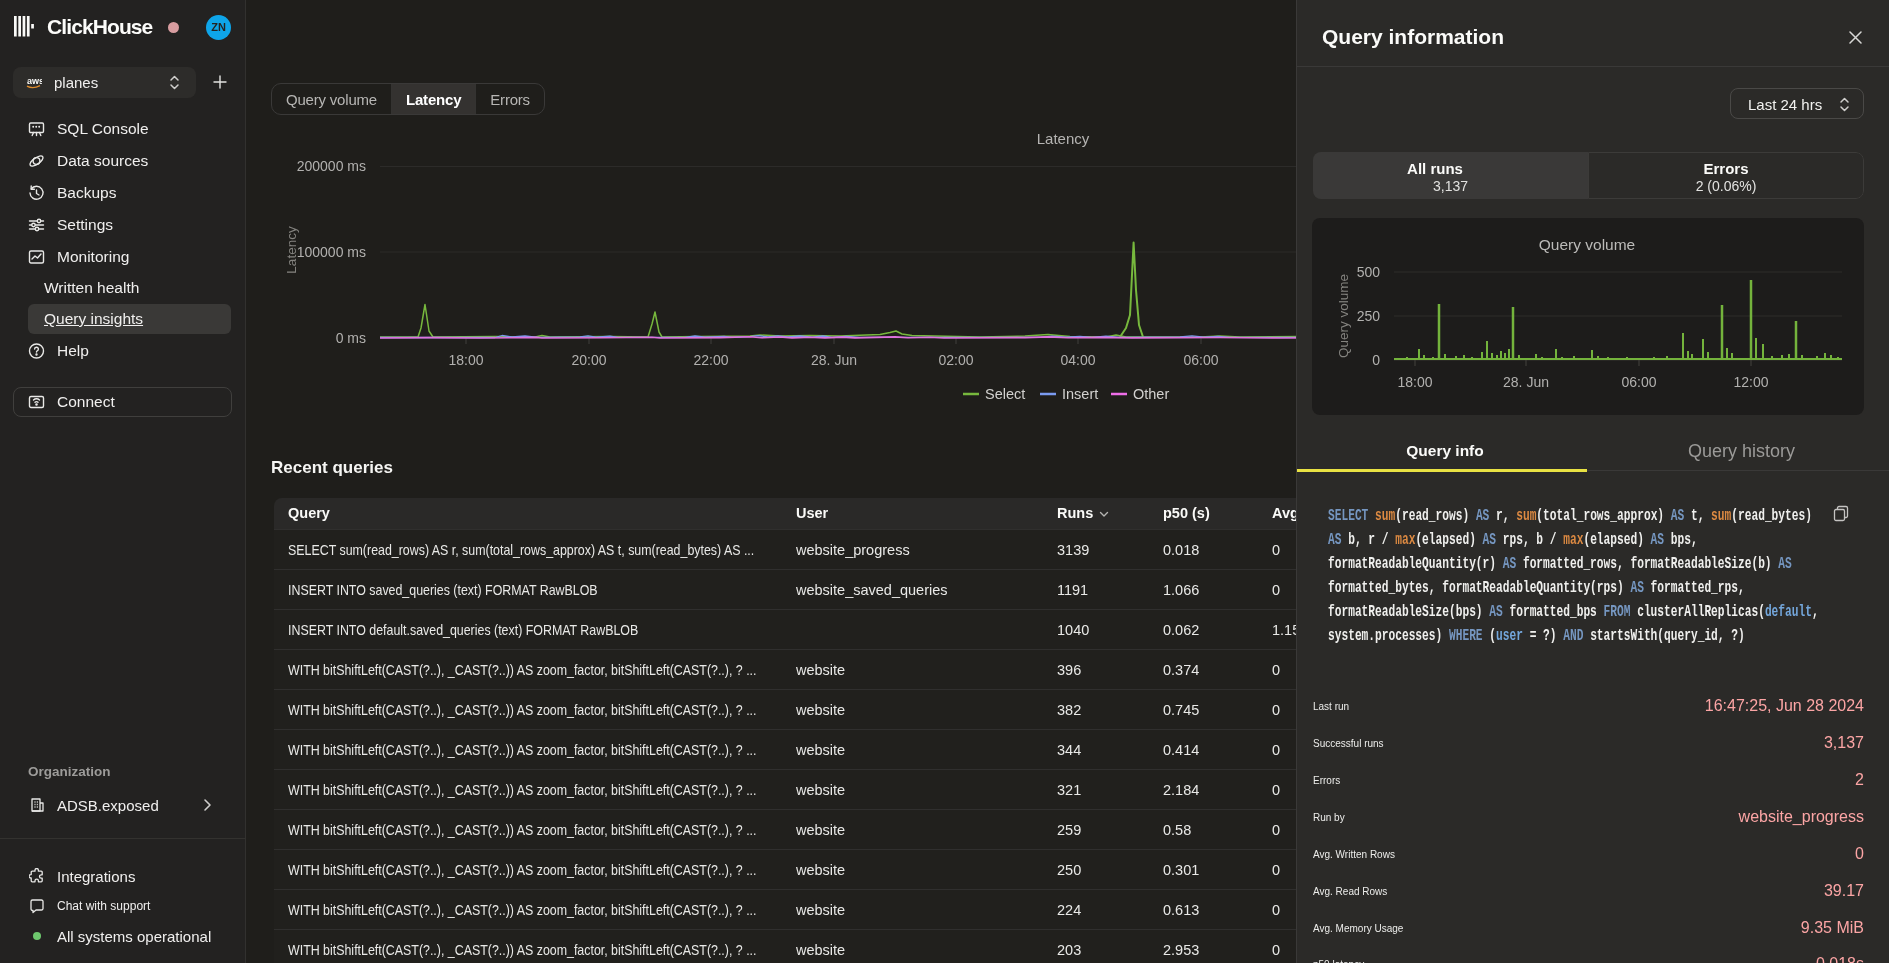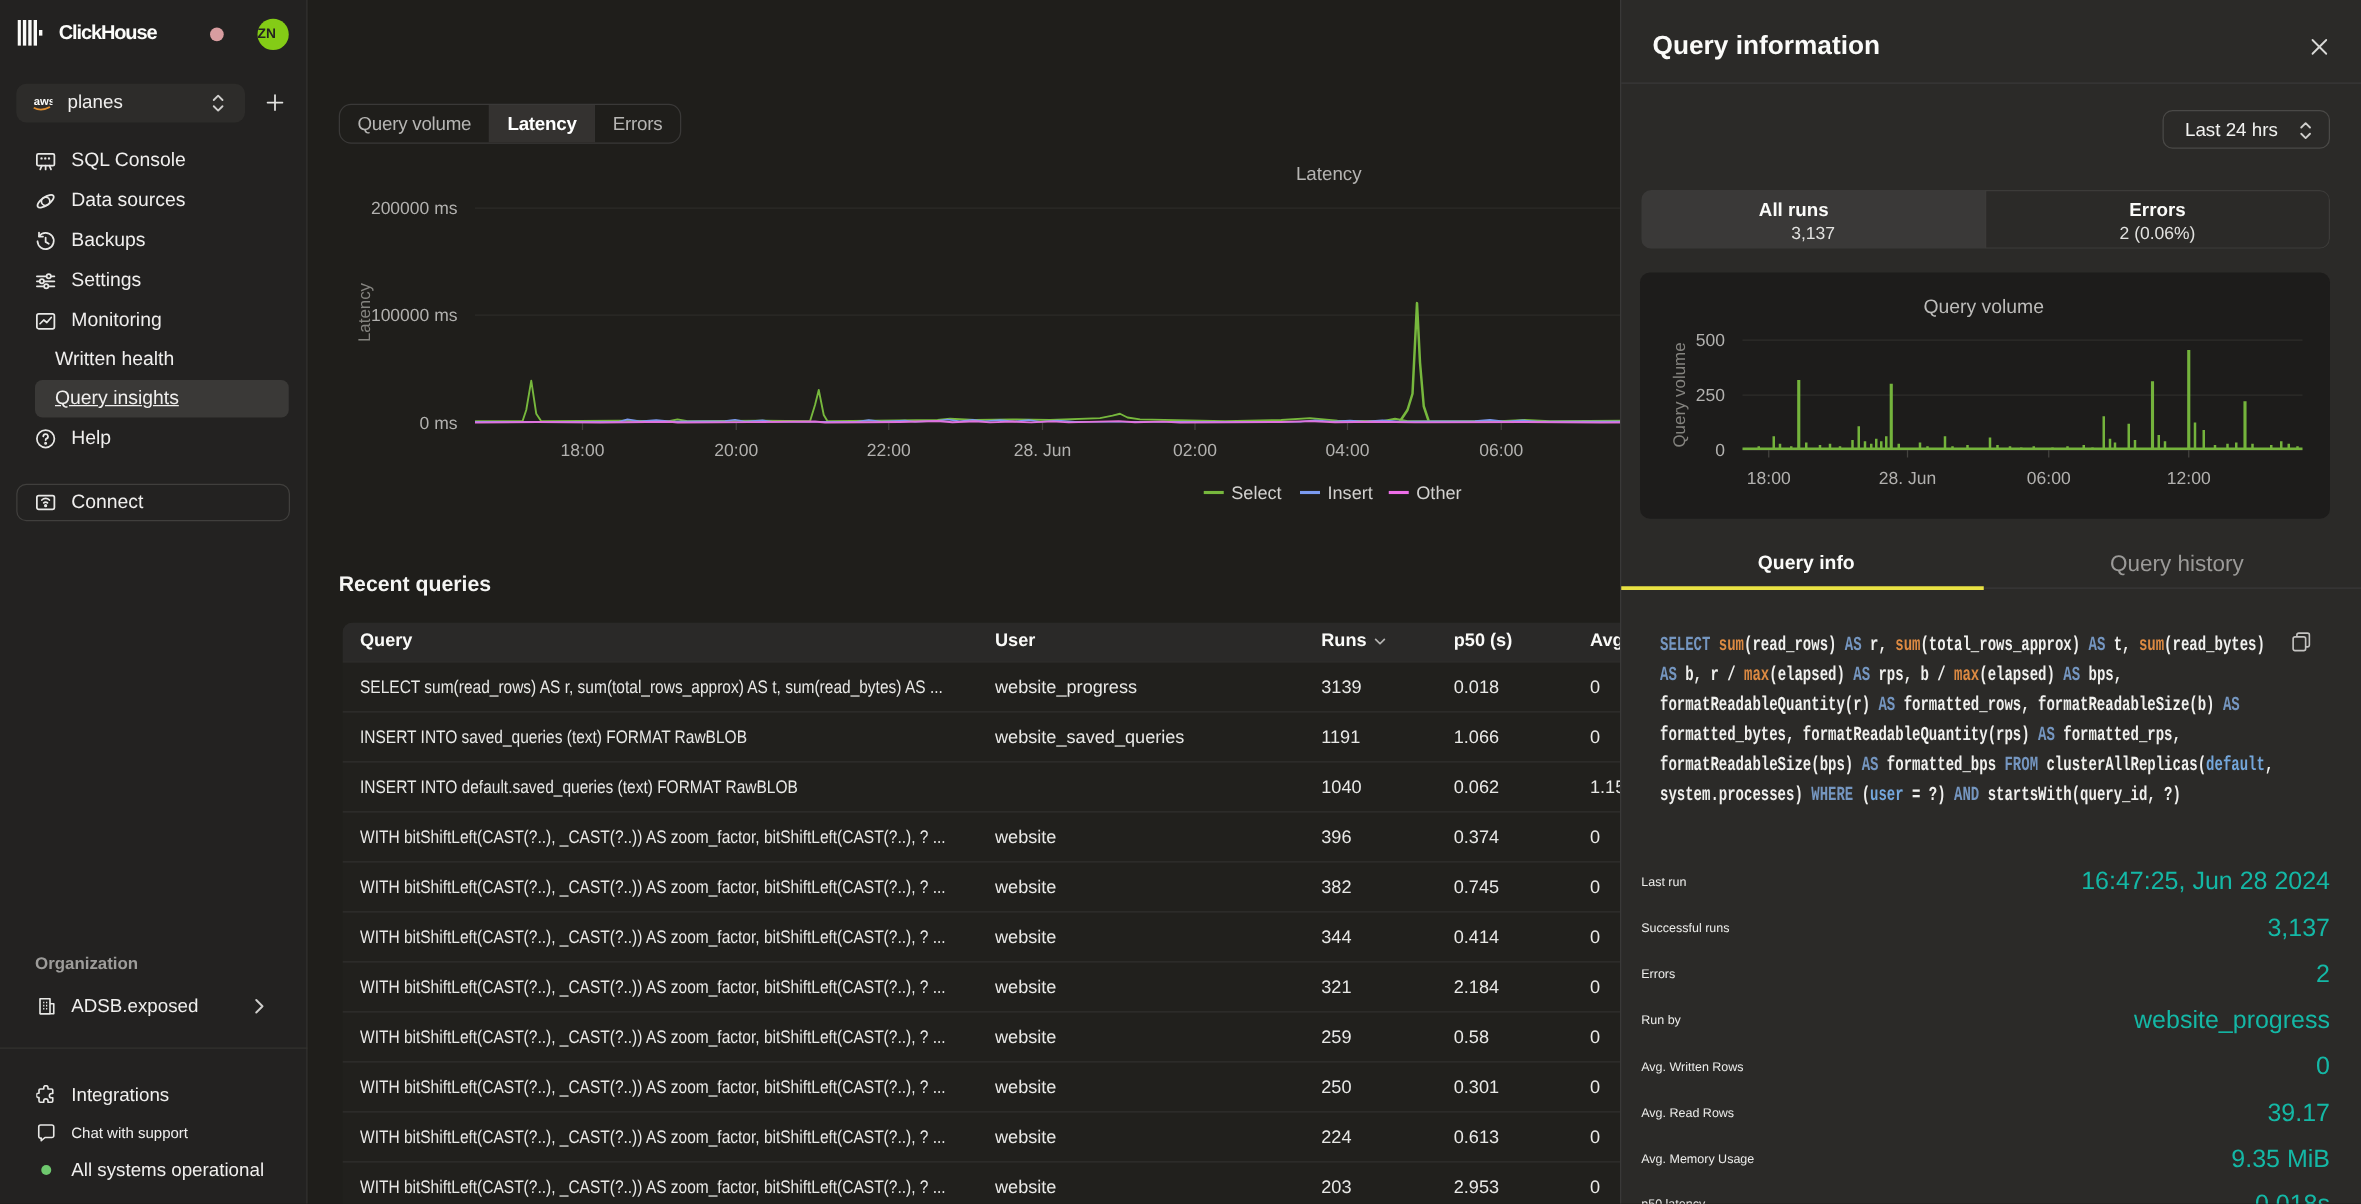--- a/index.html
+++ b/index.html
@@ -41,21 +41,21 @@
 #pdivider { position:absolute; left:0; top:66px; width:100%; height:1px; background:#3a3938; }
 #pselect { position:absolute; left:433px; top:88px; width:134px; height:31px; border:1px solid #4a4947; border-radius:8px; color:#f2f2f0; font-size:15px; }
 #pseg { position:absolute; left:16px; top:152px; width:551px; height:47px; border-radius:8px; overflow:hidden; }
 #pseg .l { position:absolute; left:0; top:0; width:275px; height:100%; background:#3a3938; }
 #pseg .r { position:absolute; left:275px; top:0; width:276px; height:100%; background:#2b2a28; border:1px solid #3c3b39; border-radius:0 8px 8px 0; }
 #pcard { position:absolute; left:15px; top:218px; width:552px; height:197px; background:#1d1c1b; border-radius:8px; }
 #pcode { position:absolute; left:31px; top:504px; width:760px; transform:scaleX(0.7); transform-origin:0 0; font-family:"Liberation Mono", monospace; font-weight:bold; font-size:16px; line-height:24px; color:#f0f0ee; white-space:pre; }
 .kw { color:#7596c0; } .fn { color:#dd8a42; } .id { color:#74a7dc; }
 .drow { position:absolute; left:16px; width:551px; height:0; }
 .drow .k { position:absolute; left:0; transform:translateY(-50%); color:#ececea; font-size:10px; }
-.drow .v { position:absolute; right:0; transform:translateY(-50%); color:#14b8a6; font-size:20px;text-align:right; }
+.drow .v { position:absolute; right:0; transform:translateY(-50%); color:#fca5a5; font-size:16px;text-align:right; }
 svg text { font-family:"Liberation Sans", sans-serif; }
 </style>
 </head>
 <body>
 <div id="root">
   <div id="main">
     <div id="tabs">
       <div class="tab">Query volume</div>
       <div class="tab act">Latency</div>
       <div class="tab">Errors</div>
@@ -200,23 +200,23 @@
 
     <svg class="abs" style="left:14px;top:16px" width="22" height="21" viewBox="0 0 22 21">
       <g fill="#fafaf8">
         <rect x="0" y="0" width="2.7" height="20.5"></rect>
         <rect x="4.3" y="0" width="2.7" height="20.5"></rect>
         <rect x="8.6" y="0" width="2.7" height="20.5"></rect>
         <rect x="12.9" y="0" width="2.7" height="20.5"></rect>
         <rect x="17.2" y="8" width="2.7" height="4.5"></rect>
       </g>
     </svg>
-    <div class="abs" style="left:47px;top:27px;transform:translateY(-50%);color:#fcfcfa;font-size:16px;font-weight:bold;letter-spacing:-0.9px;">ClickHouse</div>
+    <div class="abs" style="left:47px;top:27px;transform:translateY(-50%);color:#fcfcfa;font-size:21px;font-weight:bold;letter-spacing:-0.9px;">ClickHouse</div>
     <div class="abs" style="left:168px;top:22px;width:11px;height:11px;border-radius:50%;background:#d89da0;"></div>
-    <div class="abs" style="left:206px;top:15px;width:25px;height:25px;border-radius:50%;background:#84cc16;color:#242321;font-size:11px;font-weight:bold;text-align:left;line-height:25px;">ZN</div>
+    <div class="abs" style="left:206px;top:15px;width:25px;height:25px;border-radius:50%;background:#0ea5e9;color:#242321;font-size:11px;font-weight:bold;text-align:center;line-height:25px;">ZN</div>
 
     <div class="abs" style="left:13px;top:67px;width:183px;height:31px;background:#2d2c2a;border-radius:8px;"></div>
     <svg class="abs" style="left:26px;top:76px" width="16" height="14" viewBox="0 0 16 14">
       <text x="1" y="8" fill="#fafaf8" font-size="9" font-weight="bold" font-family="Liberation Sans">aws</text>
       <path d="M1 10.2 Q 7 13.4 14 9.6" stroke="#e08e2f" stroke-width="1.4" fill="none"></path>
     </svg>
     <div class="abs navtxt" style="left:54px;top:82px;transform:translateY(-50%);font-size:15px;">planes</div>
     <svg class="abs" style="left:169px;top:74px" width="11" height="17" viewBox="0 0 11 17">
       <path d="M2 6 L5.5 2.5 L9 6" stroke="#cfcecc" stroke-width="1.5" fill="none" stroke-linecap="round" stroke-linejoin="round"></path>
       <path d="M2 11 L5.5 14.5 L9 11" stroke="#cfcecc" stroke-width="1.5" fill="none" stroke-linecap="round" stroke-linejoin="round"></path>

